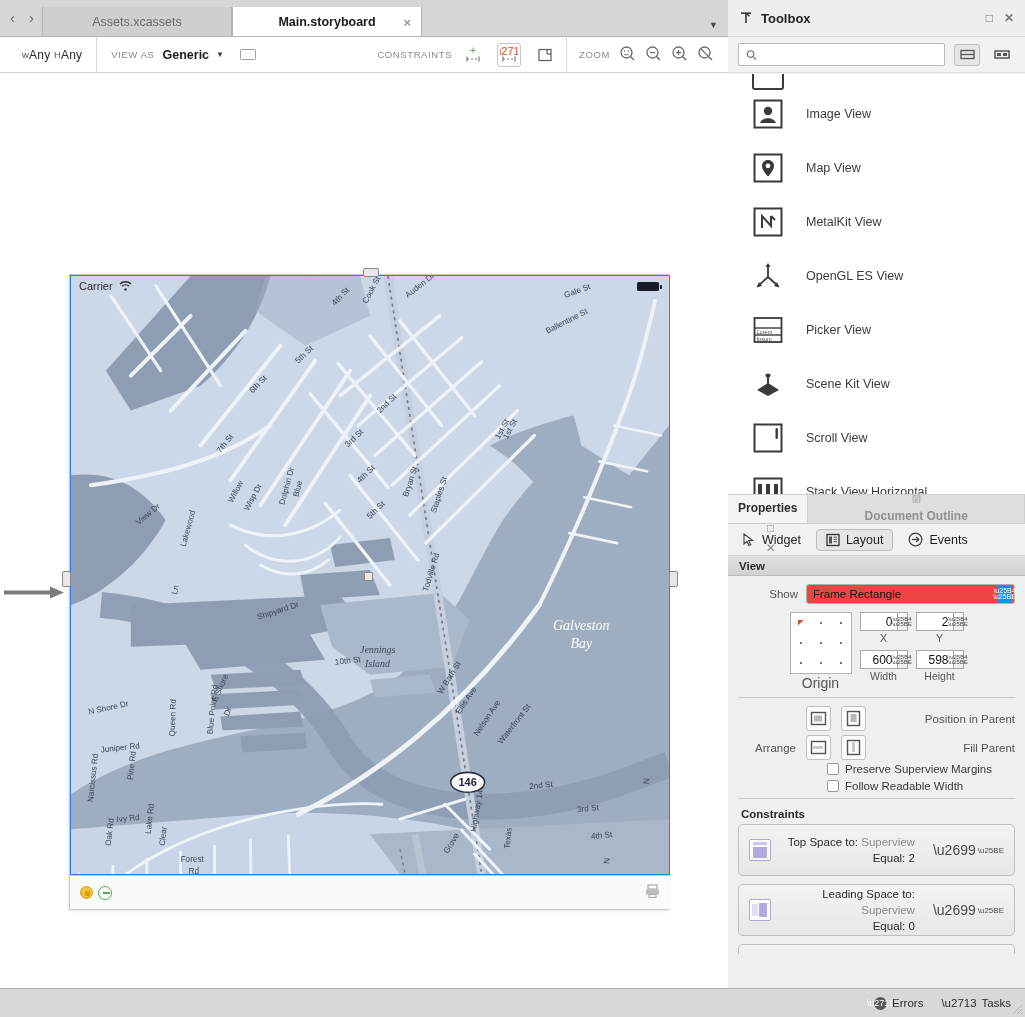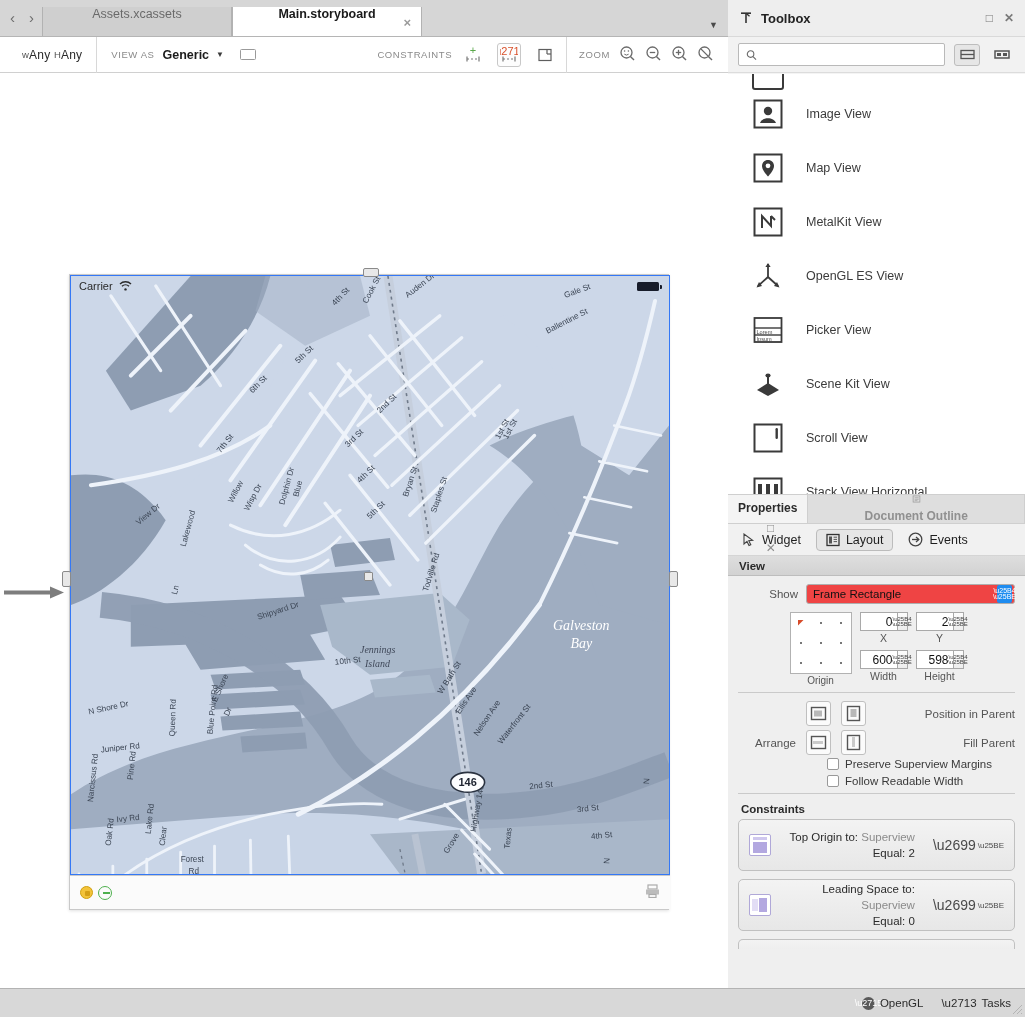--- a/index.html
+++ b/index.html
@@ -16,21 +16,21 @@
 
   
   .tabbar {
     position:absolute; left:0; top:0; width:728px; height:37px;
     background:#d6d6d6; border-bottom:1px solid #b5b5b5;
     display:flex; align-items:flex-end;
   }
   .navarrows { display:flex; align-items:center; height:37px; padding:0 8px 0 10px; gap:14px; }
   .navarrows span { color:#6d6d6d; font-size:15px; line-height:1; cursor:pointer; }
   .tab {
-    height:29px; display:flex; align-items:flex-start; justify-content:center;
+    height:29px; display:flex; align-items:center; justify-content:center;
     padding:0 26px; font-size:12.5px; color:#6a6a6a;
     background:#cfcfcf; border-left:1px solid #b2b2b2; border-right:1px solid #b2b2b2;
     position:relative; min-width:190px;
   }
   .tab.active { background:#fff; color:#1a1a1a; font-weight:600; }
   .tab .closex {
     position:absolute; right:10px; top:50%; transform:translateY(-50%);
     font-size:13px; color:#9a9a9a;
   }
   .tabbar .caret {
@@ -178,21 +178,21 @@
   .stepwrap { display:flex; align-items:stretch; }
   .numin {
     width:37px; height:19px; border:1px solid #a9a9a9; border-right:0; background:#fff;
     font-size:12px; text-align:right; padding-right:4px; line-height:17px; color:#111;
   }
   .stepper {
     width:11px; height:19px; border:1px solid #a9a9a9; background:linear-gradient(#fdfdfd,#ededed);
     display:flex; flex-direction:column; align-items:center; justify-content:center; line-height:5px; font-size:6px; color:#444;
   }
   .numlbl { font-size:10.5px; color:#555; margin-top:1px; }
-  .origin-cap { text-align:center; font-size:10px; color:#545454; margin-top:1px;}
+  .origin-cap { text-align:center; font-size:14px; color:#545454; margin-top:1px;}
   .hr { height:1px; background:#cacaca; margin:5px 0; }
 
   .arrange-wrap { display:flex; align-items:center; padding:2px 10px; gap:10px; }
   .arr-lbl { font-size:11.5px; color:#545454; width:58px; text-align:right; }
   .arr-btn { width:25px; height:25px; border:1px solid #bfbfbf; border-radius:3px; background:#fbfbfb; display:flex;align-items:center;justify-content:center;}
   .arr-right { font-size:11.5px; color:#545454; margin-left:auto; }
   .chk { display:flex; align-items:center; gap:6px; font-size:11.5px; color:#3a3a3a; }
   .chkbox { width:12px;height:12px;border:1px solid #999; background:#fff; border-radius:2px;}
 
   .cons-hd { font-size:11.5px; font-weight:700; color:#2a2a2a; padding:5px 0 4px 13px; }
@@ -889,21 +889,21 @@
       <div class="cons-hd">Constraints</div>
 
       <div class="cons-item">
         <span class="cons-ic">
           <svg width="20" height="20" viewBox="0 0 20 20">
               <rect x="3" y="2" width="14" height="3" fill="#cfc7ee"></rect>
               <rect x="3" y="7" width="14" height="11" fill="#b3a8e0"></rect>
             </svg>
         </span>
         <span class="cons-txt">
-          <div class="cons-l1"><span class="cons-k">Top Origin to:</span> <span class="cons-v">Superview</span></div>
+          <div class="cons-l1"><span class="cons-k">Top Space to:</span> <span class="cons-v">Superview</span></div>
           <div class="cons-l2"><span class="cons-k">Equal:</span> <span class="cons-v2">2</span></div>
         </span>
         <span class="gear">\u2699<span style="font-size:8px">\u25BE</span></span>
       </div>
 
       <div class="cons-item">
         <span class="cons-ic">
           <svg width="20" height="20" viewBox="0 0 20 20">
               <g stroke="#cfc7ee" stroke-width="1.2">
                 <line x1="3" y1="4" x2="3" y2="16"></line>
@@ -920,21 +920,21 @@
         <span class="gear">\u2699<span style="font-size:8px">\u25BE</span></span>
       </div>
 
       <div style="margin:0 10px;height:10px;border:1px solid #c0c0c0;border-bottom:0;border-radius:5px 5px 0 0;background:linear-gradient(#f3f3f3,#eeeeee);"></div>
     </div>
   </div>
 
   <div id="statusbar">
     <span class="sb-item">
       <span class="err-ic">\u2715</span>
-      <span>OpenGL</span>
+      <span>Errors</span>
     </span>
     <span class="sb-item">
       <span>\u2713</span>
       <span>Tasks</span>
     </span>
     <svg class="grip" viewBox="0 0 12 12">
       <g stroke="#8a8a8a" stroke-width="1">
           <line x1="11" y1="2" x2="2" y2="11"></line>
           <line x1="11" y1="6" x2="6" y2="11"></line>
           <line x1="11" y1="10" x2="10" y2="11"></line>

